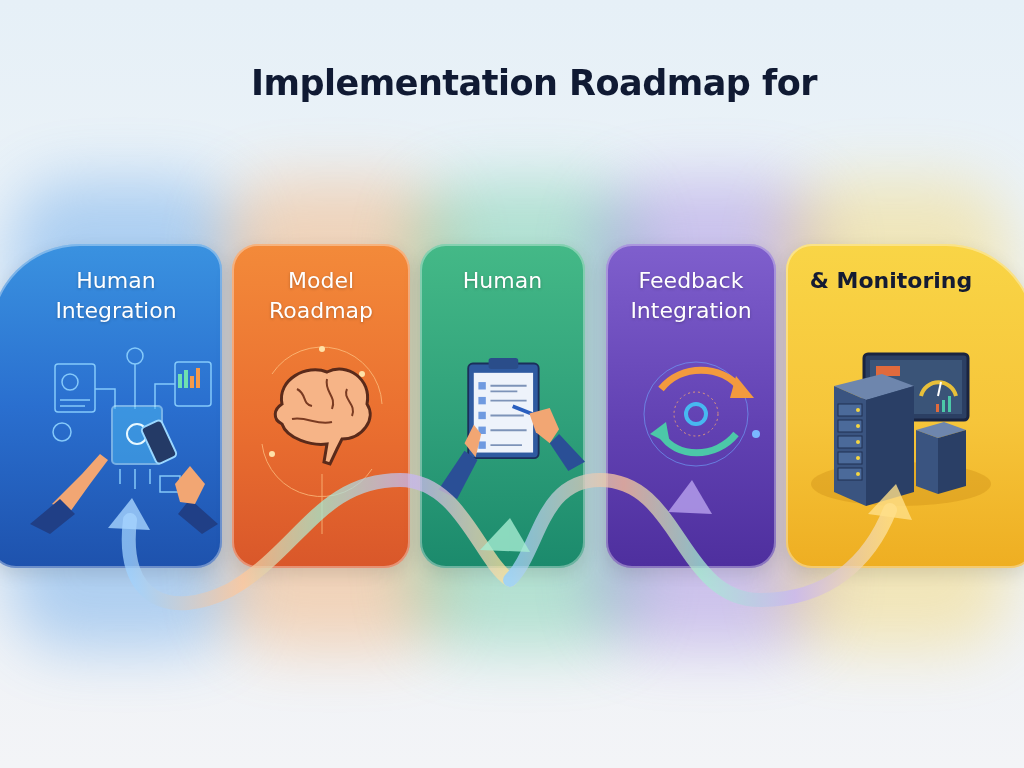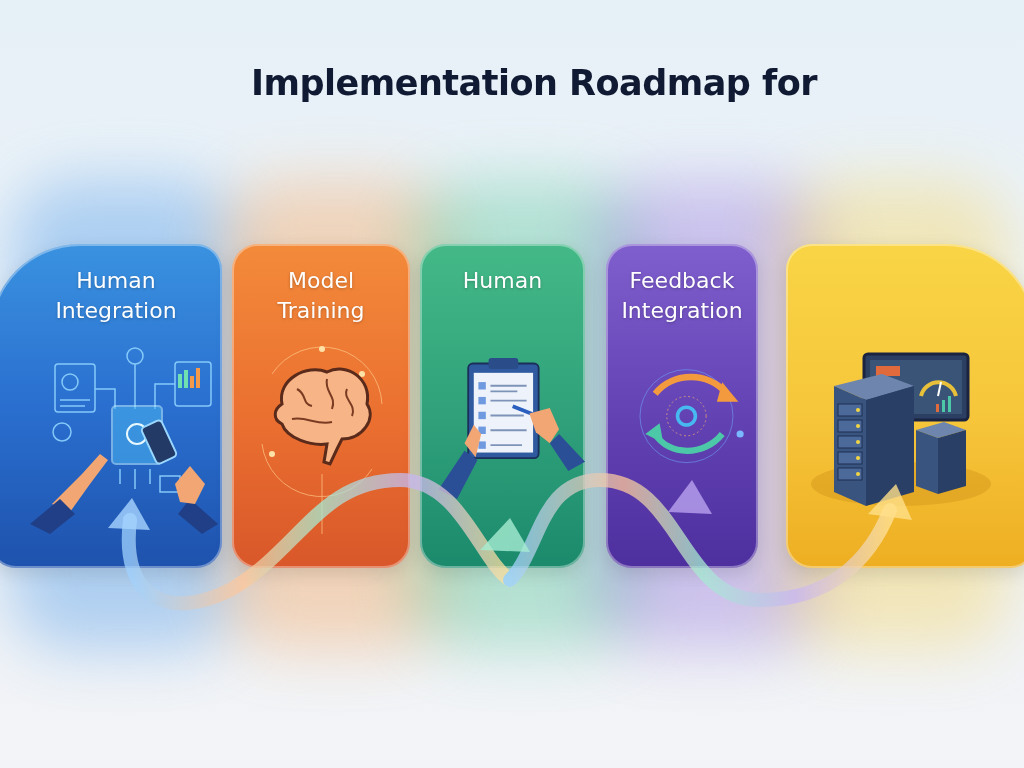--- a/index.html
+++ b/index.html
@@ -82,21 +82,21 @@
       <path d="M62 170 L92 140 L110 120 L118 126 L100 150 L80 178 Z" fill="#f2a673"></path>
       <path d="M40 190 L70 165 L85 180 L60 200 Z" fill="#203f86"></path>
       <path d="M228 190 L200 165 L188 180 L212 200 Z" fill="#203f86"></path>
       <path d="M185 150 L200 132 L215 150 L205 170 L190 168 Z" fill="#f2a673"></path>
     </svg>
   </div>
 
   <div class="panel" style="left:232px;width:178px;background:linear-gradient(180deg,#f38a3a 0%,#ea6f30 55%,#d9572a 100%);">
     <div class="label">
       <span>Model</span>
-      <span>Training</span>
+      <span>Roadmap</span>
     </div>
     <svg class="illus" viewBox="0 0 178 200">
       <g fill="none" stroke="#ffc98a" stroke-width="1" opacity="0.7">
         <path d="M40 40 A60 60 0 0 1 150 70"></path>
         <path d="M30 110 A60 60 0 0 0 140 135"></path>
         <line x1="90" y1="140" x2="90" y2="200"></line>
       </g>
       <circle cx="90" cy="15" r="3" fill="#ffe2a8"></circle>
       <circle cx="130" cy="40" r="3" fill="#ffe2a8"></circle>
       <circle cx="40" cy="120" r="3" fill="#ffe2a8"></circle>
@@ -134,39 +134,40 @@
           <line x1="76" y1="112" x2="110" y2="112"></line>
       </g>
       <line x1="100" y1="70" x2="130" y2="82" stroke="#2a5fbf" stroke-width="4"></line>
       <path d="M118 78 L140 72 L150 95 L140 110 L125 98 Z" fill="#f2a673"></path>
       <path d="M140 110 L160 140 L178 130 L150 100 Z" fill="#2a4f96"></path>
       <path d="M48 110 L58 90 L66 100 L60 125 Z" fill="#f2a673"></path>
       <path d="M20 160 L48 118 L62 128 L40 170 Z" fill="#2a4f96"></path>
     </svg>
   </div>
 
-  <div class="panel" style="left:606px;width:152px;background:linear-gradient(180deg,#7f5fcd 0%,#6242b3 55%,#4e2f9e 100%);">
+  <div class="panel" style="left:606px;width:170px;background:linear-gradient(180deg,#7f5fcd 0%,#6242b3 55%,#4e2f9e 100%);">
     <div class="label">
       <span>Feedback</span>
       <span>Integration</span>
     </div>
     <svg class="illus" viewBox="0 0 170 200">
       <circle cx="90" cy="80" r="52" fill="none" stroke="#6fa8ff" stroke-width="1" opacity="0.6"></circle>
       <circle cx="90" cy="80" r="22" fill="none" stroke="#e09a7a" stroke-width="1" stroke-dasharray="2 3"></circle>
       <circle cx="90" cy="80" r="10" fill="none" stroke="#47b8f0" stroke-width="4"></circle>
       <path d="M55 55 C75 30 115 30 135 55" fill="none" stroke="#f39a3e" stroke-width="7"></path>
       <polygon points="130,42 148,64 124,64" fill="#f39a3e"></polygon>
       <path d="M130 100 C110 125 70 125 55 100" fill="none" stroke="#4cc8a8" stroke-width="7"></path>
       <polygon points="60,88 44,100 64,110" fill="#4cc8a8"></polygon>
       <circle cx="150" cy="100" r="4" fill="#7ab8ff"></circle>
     </svg>
   </div>
 
   <div class="panel dark-text" style="left:786px;width:250px;background:linear-gradient(180deg,#f9d546 0%,#f6c53a 55%,#eeae22 100%);border-top-right-radius:90px;">
     <div class="label" style="padding-right:40px;">
+      <span>&amp; Monitoring</span>
     </div>
     <svg class="illus" viewBox="0 0 250 200">
       <ellipse cx="115" cy="150" rx="90" ry="22" fill="#c98a14" opacity="0.35"></ellipse>
       <rect x="78" y="20" width="104" height="66" rx="4" fill="#2b3f63" stroke="#1a2440" stroke-width="3"></rect>
       <rect x="84" y="26" width="92" height="54" fill="#3a5478"></rect>
       <rect x="90" y="32" width="24" height="10" fill="#e06a3c"></rect>
       <path d="M135 62 A18 18 0 0 1 170 62" fill="none" stroke="#e8c03a" stroke-width="4"></path>
       <line x1="152" y1="62" x2="155" y2="48" stroke="#ffffff" stroke-width="2"></line>
       <rect x="150" y="70" width="3" height="8" fill="#e06a3c"></rect>
       <rect x="156" y="66" width="3" height="12" fill="#4cc8a8"></rect>

